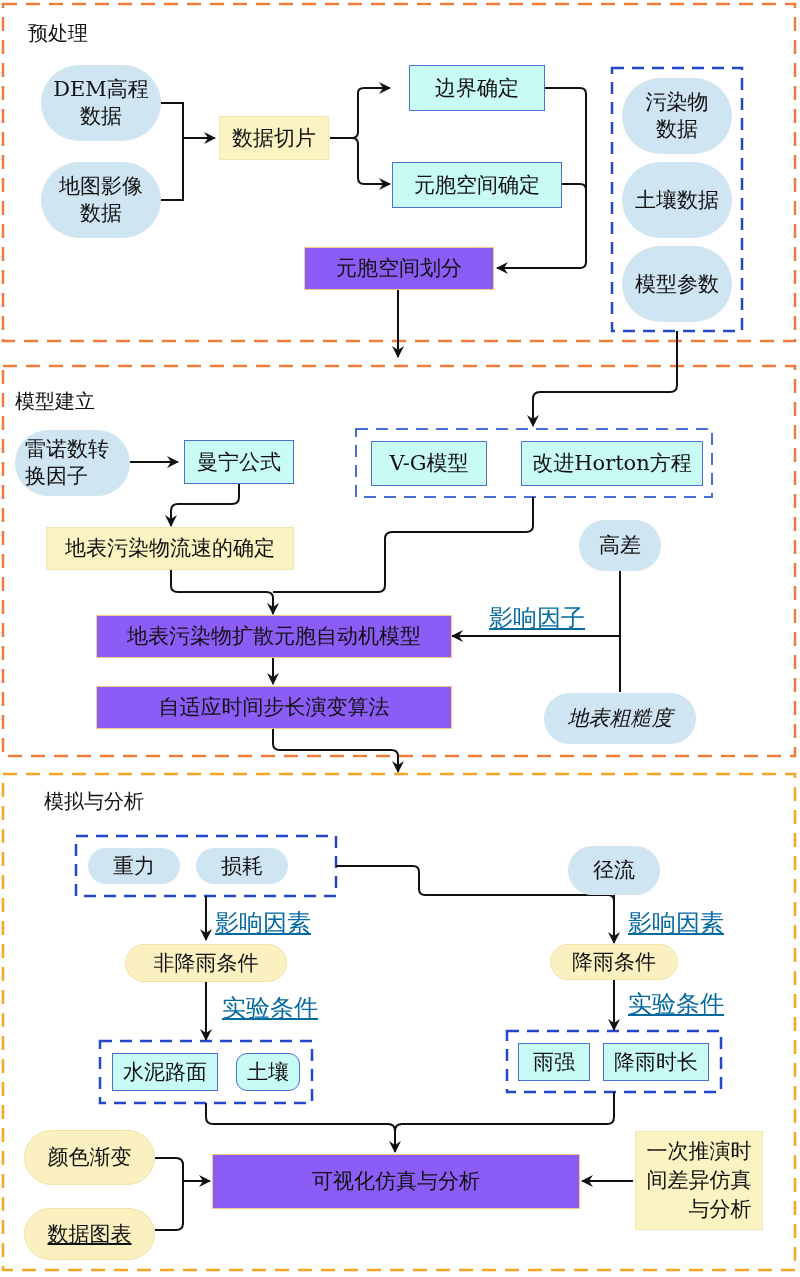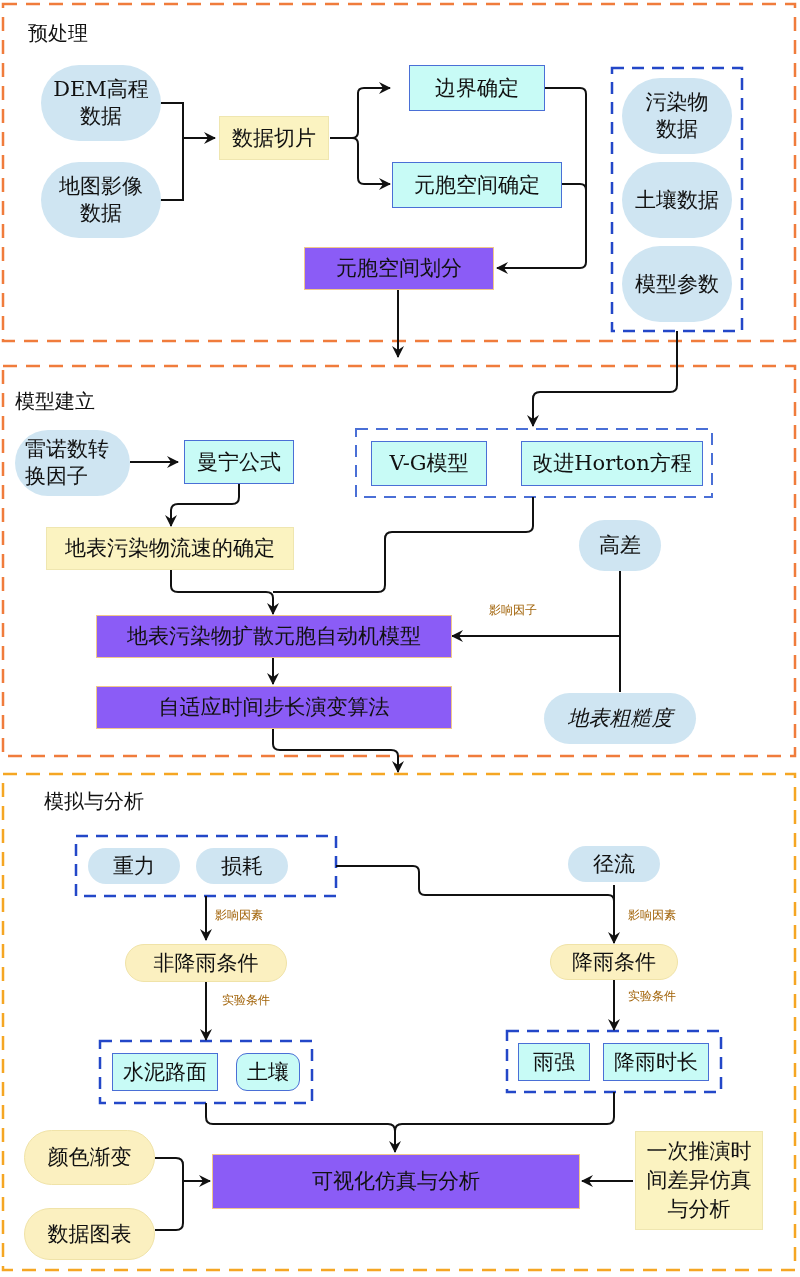--- a/index.html
+++ b/index.html
@@ -7,21 +7,21 @@
          font-family: "DejaVu Serif", "Liberation Serif", serif; color: #111; }
   svg.wires { position: absolute; left: 0; top: 0; width: 800px; height: 1277px; }
   .node { position: absolute; display: flex; align-items: center; justify-content: center;
           text-align: center; box-sizing: border-box; font-size: 21px; line-height: 27px; color: #111; }
   .blue-oval { background: #cfe5f2; border-radius: 40px; }
   .yellow-oval { background: #fbf0c0; border-radius: 30px; border: 1px solid #f0e3a8; }
   .cyan-rect { background: #c8fbf6; border: 1.5px solid #4a6fd6; }
   .yellow-rect { background: #fbf3c1; border: 1px solid #efe6b0; }
   .orange-rect { background: #8b5cf6; border: 1px solid #f1c78a; }
   .section-title { position: absolute; font-size: 20px; color: #111; }
-  .edge-label { position: absolute; font-size: 12px; color: #a16207; }
+  .edge-label { position: absolute; font-size: 24px; color: #0369a1; text-decoration: underline; }
   .wrap { white-space: pre-line; }
 </style>
 </head>
 <body>
 
 <svg class="wires" viewBox="0 0 800 1277">
   <defs>
     <marker id="ah" viewBox="0 0 12 12" refX="11" refY="6" markerWidth="12" markerHeight="12" orient="auto" markerUnits="userSpaceOnUse">
       <path d="M0,0 L12,6 L0,12 L4,6 Z" fill="#111"></path>
     </marker>
@@ -112,29 +112,29 @@
 <div class="node cyan-rect" style="left:371px;top:441px;width:116px;height:45px;">V-G模型</div>
 <div class="node cyan-rect" style="left:521px;top:441px;width:182px;height:45px;">改进Horton方程</div>
 <div class="node orange-rect" style="left:96px;top:615px;width:356px;height:43px;">地表污染物扩散元胞自动机模型</div>
 <div class="node orange-rect" style="left:96px;top:686px;width:356px;height:43px;">自适应时间步长演变算法</div>
 <div class="node blue-oval" style="left:579px;top:520px;width:82px;height:51px;">高差</div>
 <div class="node blue-oval" style="left:544px;top:693px;width:152px;height:51px;font-style:italic;">地表粗糙度</div>
 <div class="edge-label" style="left:489px;top:602px;">影响因子</div>
 
 <div class="node blue-oval" style="left:88px;top:848px;width:92px;height:36px;">重力</div>
 <div class="node blue-oval" style="left:196px;top:848px;width:92px;height:36px;">损耗</div>
-<div class="node blue-oval" style="left:568px;top:846px;width:92px;height:36px;">径流</div>
+<div class="node blue-oval" style="left:568px;top:846px;width:92px;height:49px;">径流</div>
 <div class="edge-label" style="left:215px;top:907px;">影响因素</div>
 <div class="edge-label" style="left:628px;top:907px;">影响因素</div>
 <div class="node yellow-oval" style="left:125px;top:944px;width:162px;height:38px;">非降雨条件</div>
 <div class="node yellow-oval" style="left:550px;top:944px;width:128px;height:36px;">降雨条件</div>
 <div class="edge-label" style="left:222px;top:992px;">实验条件</div>
 <div class="edge-label" style="left:628px;top:988px;">实验条件</div>
 <div class="node cyan-rect" style="left:112px;top:1053px;width:106px;height:38px;">水泥路面</div>
 <div class="node cyan-rect" style="left:236px;top:1053px;width:64px;height:38px;border-radius:11px;">土壤</div>
 <div class="node cyan-rect" style="left:518px;top:1043px;width:72px;height:38px;">雨强</div>
 <div class="node cyan-rect" style="left:603px;top:1043px;width:106px;height:38px;">降雨时长</div>
 <div class="node yellow-oval" style="left:24px;top:1130px;width:131px;height:55px;border-radius:28px;">颜色渐变</div>
-<div class="node yellow-oval" style="left:24px;top:1208px;width:131px;height:52px;border-radius:28px;">数据图表</div>
+<div class="node yellow-oval" style="left:24px;top:1208px;width:131px;height:52px;border-radius:28px;text-decoration:underline;">数据图表</div>
 <div class="node orange-rect" style="left:212px;top:1154px;width:368px;height:55px;">可视化仿真与分析</div>
-<div class="node yellow-rect wrap" style="left:635px;top:1131px;width:128px;height:99px;line-height:29px;">一次推演时
+<div class="node yellow-rect wrap" style="left:635px;top:1131px;width:128px;height:99px;line-height:29px;text-align:right;">一次推演时
 间差异仿真
 与分析</div>
 
 </body></html>

